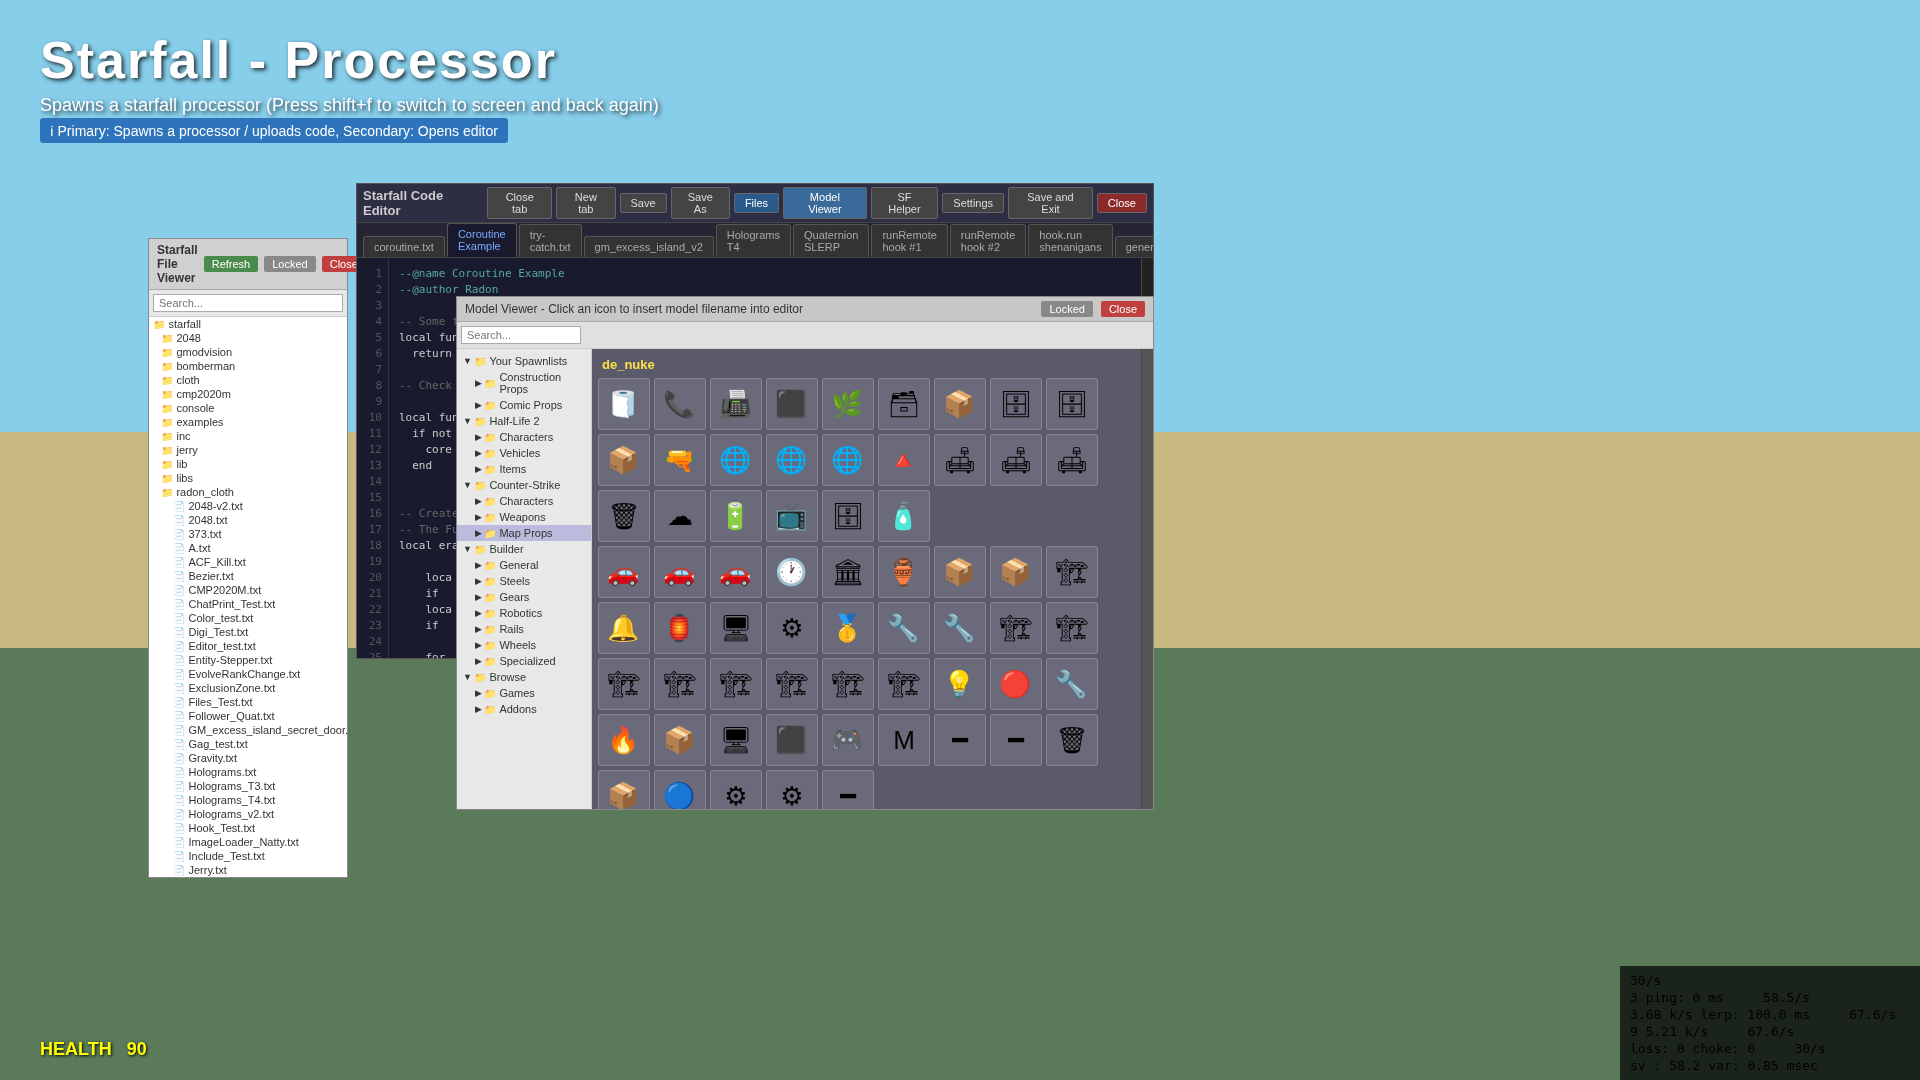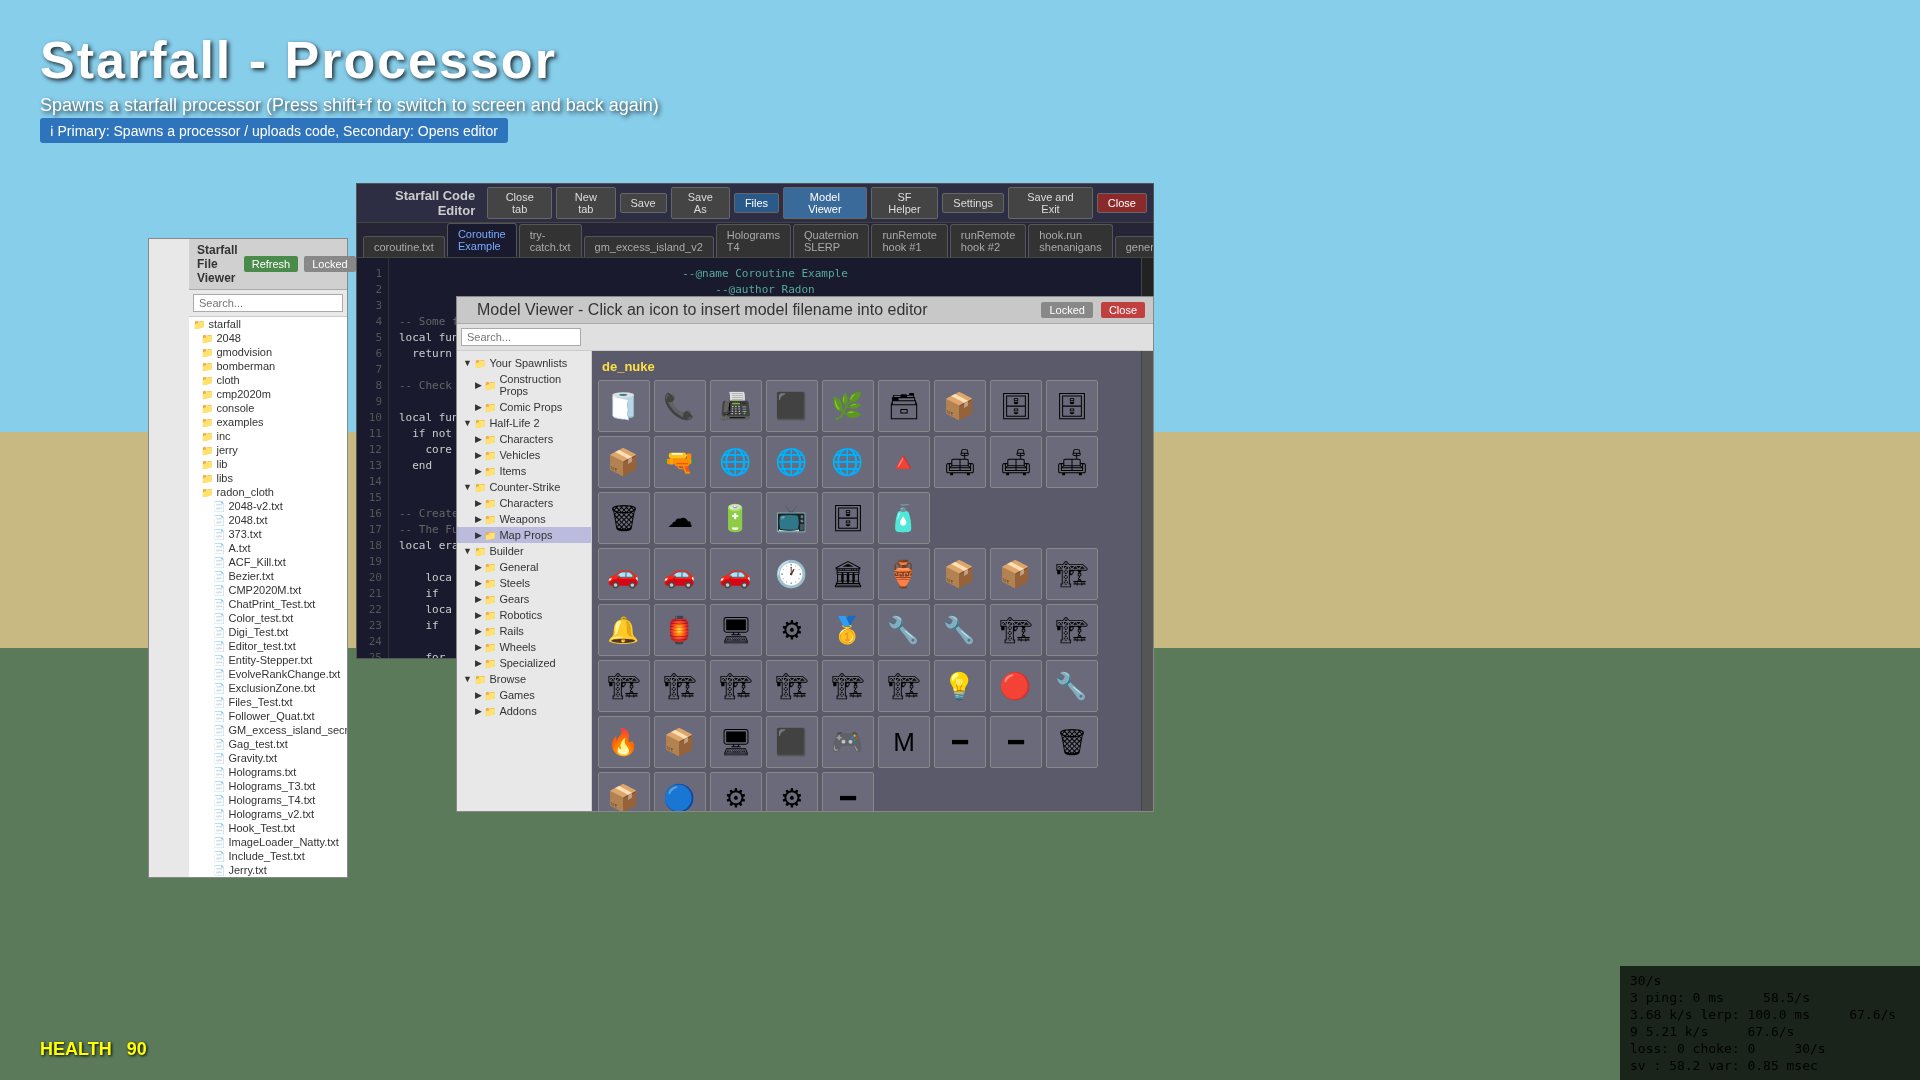--- a/index.html
+++ b/index.html
@@ -78,21 +78,20 @@
     
     .file-viewer {
       position: absolute;
       top: 238px;
       left: 148px;
       width: 200px;
       background: #e8e8e8;
       border: 1px solid #888;
       z-index: 10;
       font-size: 12px;
-      padding-left: 40px;
     }
     .file-viewer-header {
       background: #d0d0d0;
       padding: 4px 8px;
       display: flex;
       align-items: center;
       gap: 6px;
       border-bottom: 1px solid #aaa;
     }
     .file-viewer-header span {
@@ -175,21 +174,20 @@
       align-items: center;
       padding: 3px 6px;
       gap: 4px;
       border-bottom: 1px solid #444;
     }
     .editor-toolbar span {
       color: #ccc;
       font-size: 13px;
       font-weight: bold;
       margin-right: 8px;
-      text-align: right;
     }
     .editor-btn {
       background: #444;
       color: #ddd;
       border: 1px solid #666;
       padding: 3px 10px;
       font-size: 11px;
       cursor: pointer;
       border-radius: 2px;
     }
@@ -240,21 +238,21 @@
       background: #1a1a2e;
       color: #ccc;
       padding: 8px 10px;
       font-family: monospace;
       font-size: 11px;
       line-height: 16px;
       flex: 1;
       overflow: hidden;
     }
     .code-line { white-space: pre; color: #ccc; }
-    .c-green { color: #5a9; text-align: center; }
+    .c-green { color: #5a9; }
     .c-gray { color: #666; }
     .editor-scrollbar {
       width: 12px;
       background: #222;
       border-left: 1px solid #444;
     }
 
     
     .model-viewer {
       position: absolute;
@@ -268,24 +266,23 @@
     }
     .mv-header {
       background: #c8c8c8;
       padding: 4px 8px;
       display: flex;
       align-items: center;
       gap: 8px;
       border-bottom: 1px solid #aaa;
     }
     .mv-header span {
-      font-size: 16px;
+      font-size: 12px;
       color: #333;
       flex: 1;
-      margin-left: 12px;
     }
     .mv-search {
       padding: 4px;
       background: #e0e0e0;
       border-bottom: 1px solid #ccc;
       display: flex;
     }
     .mv-search input {
       width: 120px;
       padding: 2px 5px;

